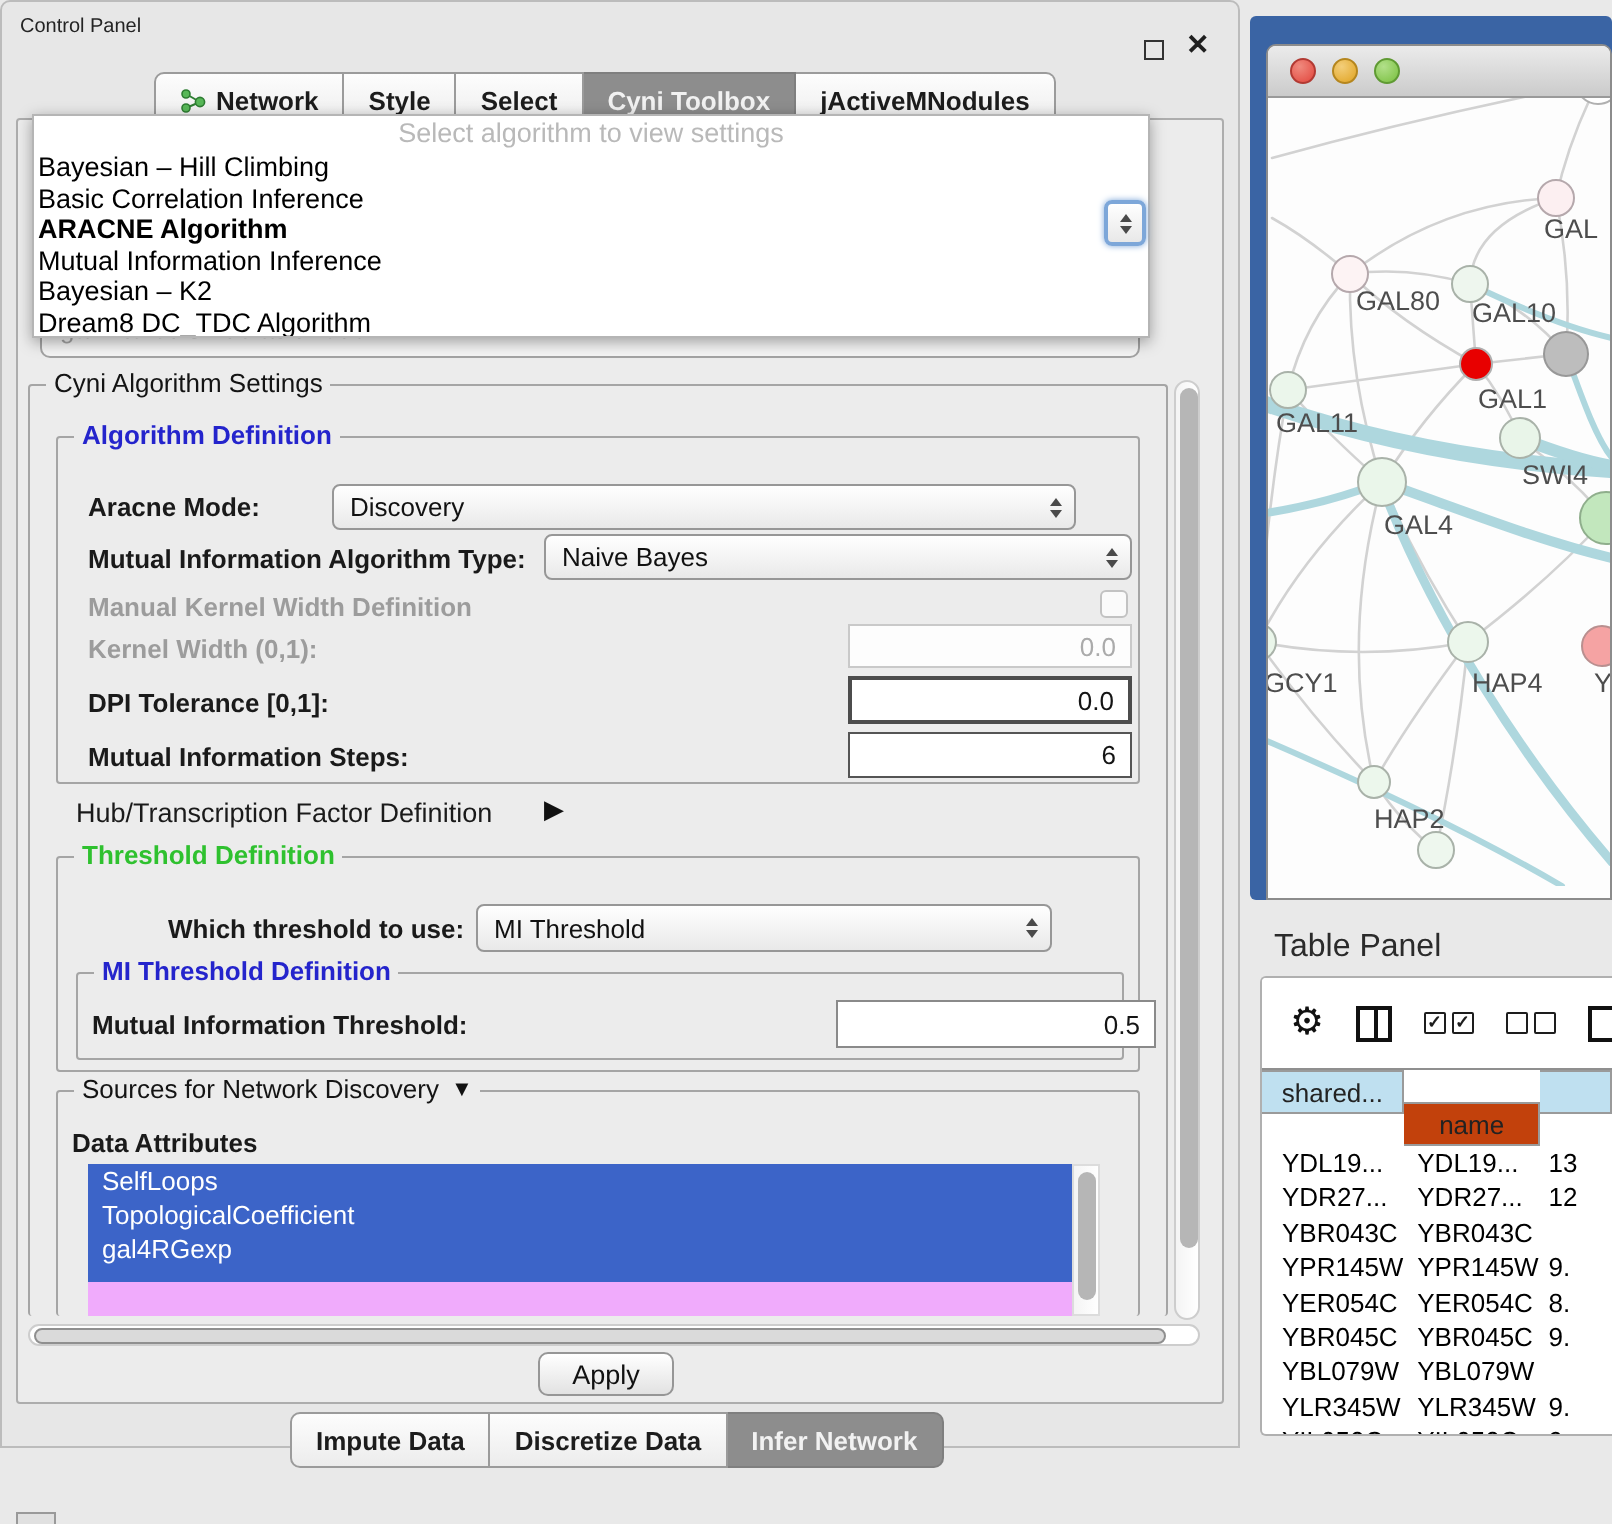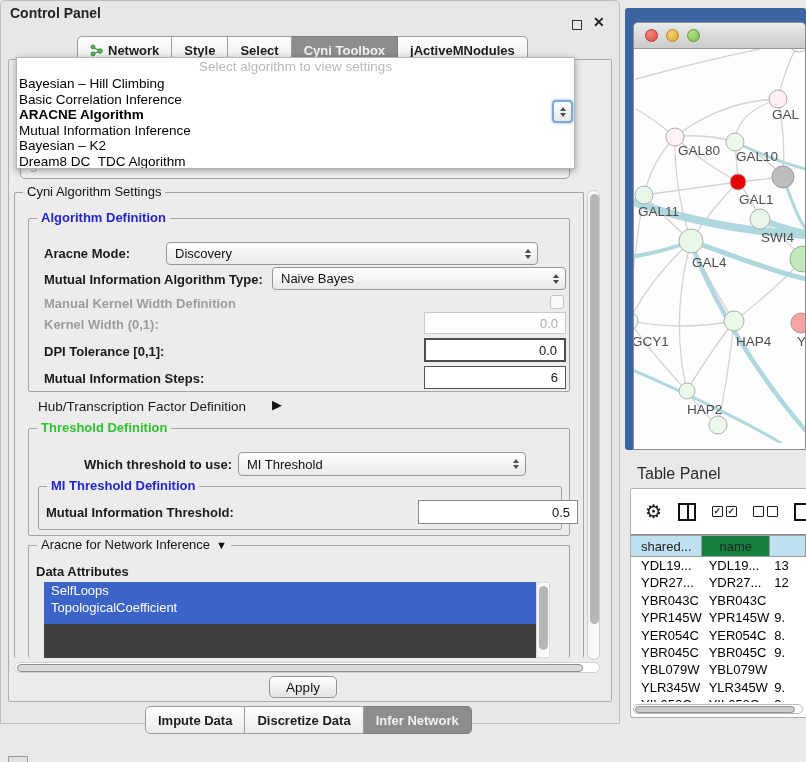--- a/index.html
+++ b/index.html
@@ -9,21 +9,21 @@
     background:#e9e9e9;
     font-family:"Liberation Sans", sans-serif;
     font-size:13px;
     color:#141414;
     overflow:hidden;
   }
   .abs { position:absolute; }
 
   
   .cp-window { background:#e7e7e7; border:1px solid #bcbcbc; border-radius:5px 5px 0 0; }
-  .titlebar { height:24px; line-height:25px; padding-left:9px; font-size:14px; color:#242424;font-weight:bold; }
+  .titlebar { height:24px; line-height:25px; padding-left:9px; font-size:10px; color:#242424; }
   .content-panel { background:#ececec; border:1px solid #adadad; border-radius:2px; }
 
   
   .tabbar { display:flex; }
   .tab { height:23px; display:flex; align-items:center; gap:5px; padding:13px 12px;
          font-weight:700; font-size:13px; color:#1c1c1c;
          background:linear-gradient(#fdfdfd,#ececec); border:1px solid #9b9b9b; border-left:none; }
   .tab.first { border-left:1px solid #9b9b9b; border-radius:5px 0 0 5px; }
   .tab.last  { border-radius:0 5px 5px 0; }
   .tab.active{ background:#8d8d8d; color:#f2f2f2; border-color:#7f7f7f; }
@@ -160,29 +160,30 @@
 </div>
 
 <div class="group" style="left:38px; top:486px; width:524px; height:44px;">
   <span class="group-label blue" style="font-weight:700;">MI Threshold Definition</span>
 </div>
 <span class="lbl" style="left:46px; top:505px;">Mutual Information Threshold:</span>
 <div class="numfield" style="left:418px; top:500px; width:160px; height:24px; border:1px solid #8a8a8a;">0.5</div>
 
 <div class="group no-bottom" style="left:28px; top:545px; width:542px; height:113px;">
   <span class="group-label" style="display:flex; gap:6px; align-items:center;">
-    <span>Aracne for Network Inference</span>
+    <span>Sources for Network Discovery</span>
     <span style="font-size:11px; color:#111;">▼</span>
   </span>
 </div>
 <span class="lbl" style="left:36px; top:564px;">Data Attributes</span>
 
-<div class="abs" style="left:44px; top:582px; width:492px; height:76px; overflow:hidden; background:#404040;">
+<div class="abs" style="left:44px; top:582px; width:492px; height:76px; overflow:hidden; background:#f0abfc;">
     <div class="attr-item">SelfLoops</div>
     <div class="attr-item">TopologicalCoefficient</div>
+    <div class="attr-item">gal4RGexp</div>
     <div class="attr-item" style="height: 8px;"></div>
   </div>
 <div class="sb-track-v" style="left:536px; top:582px; width:14px; height:76px; border-radius:0; border-color:#dcdcdc;">
   <div class="sb-thumb-v" style="left:2px; top:3px; width:9px; height:64px;"></div>
 </div>
 
 <div class="sb-track-v" style="left:587px; top:190px; width:13px; height:470px;">
   <div class="sb-thumb-v" style="left:2px; top:3px; width:9px; height:430px;"></div>
 </div>
 <div class="sb-track-h" style="left:14px; top:662px; width:586px; height:11px;">
@@ -334,21 +335,21 @@
         <span class="cbx">✓</span>
     </span>
     <span style="display:inline-flex; gap:3px;">
       <span class="cbx"></span>
         <span class="cbx"></span>
     </span>
     <span style="width:14px; height:18px; border:2px solid #111; border-right:none; display:inline-block;"></span>
   </div>
   <div style="display:flex;">
       <div class="th-cell" style="width: 80px; background: rgb(191, 224, 240);">shared...</div>
-      <div class="th-cell" style="width: 76px; background: #15803d;">name</div>
+      <div class="th-cell" style="width: 76px; background: #c2410c; margin-top: 16px;">name</div>
       <div class="th-cell" style="width: 40px; background: rgb(191, 224, 240);"></div>
     </div>
   <div style="height:145px; overflow:hidden;">
       <div class="td-row">
         <div class="td-cell" style="width: 80px; padding-left: 10px;">YDL19...</div>
         <div class="td-cell" style="width: 76px; padding-left: 6px;">YDL19...</div>
         <div class="td-cell" style="width: 40px; padding-left: 4px;">13</div>
       </div>
       <div class="td-row">
         <div class="td-cell" style="width: 80px; padding-left: 10px;">YDR27...</div>

